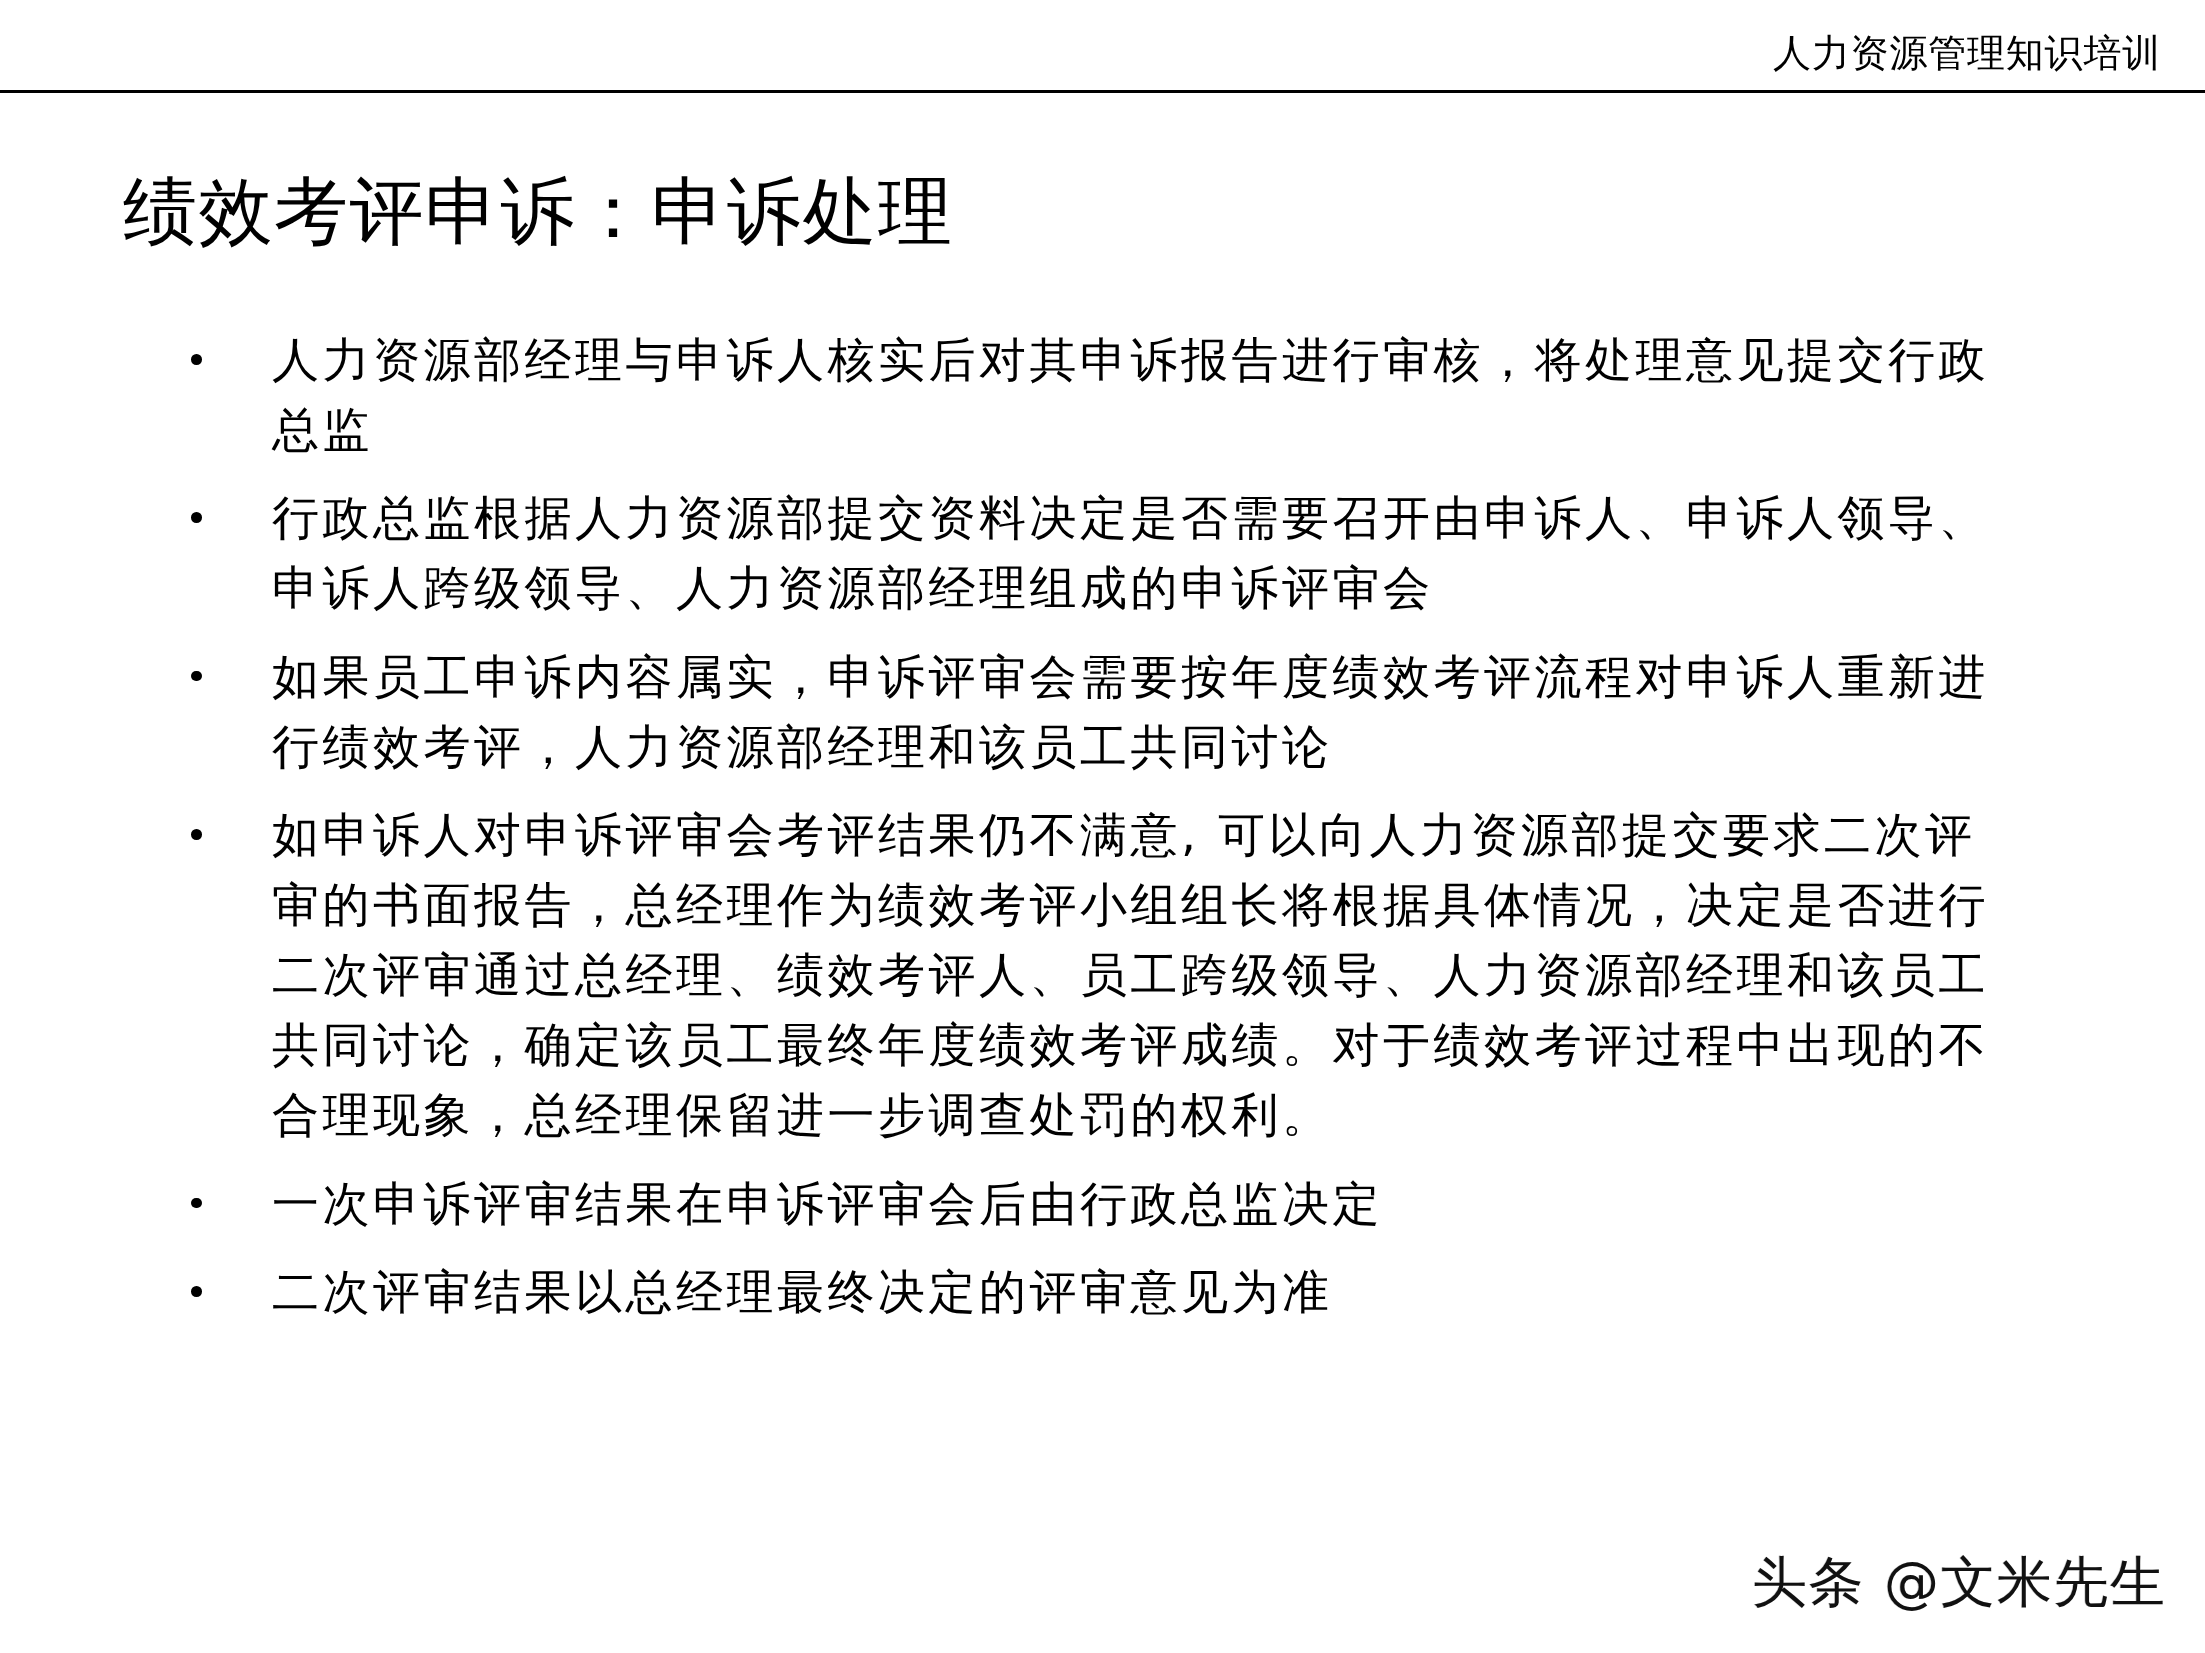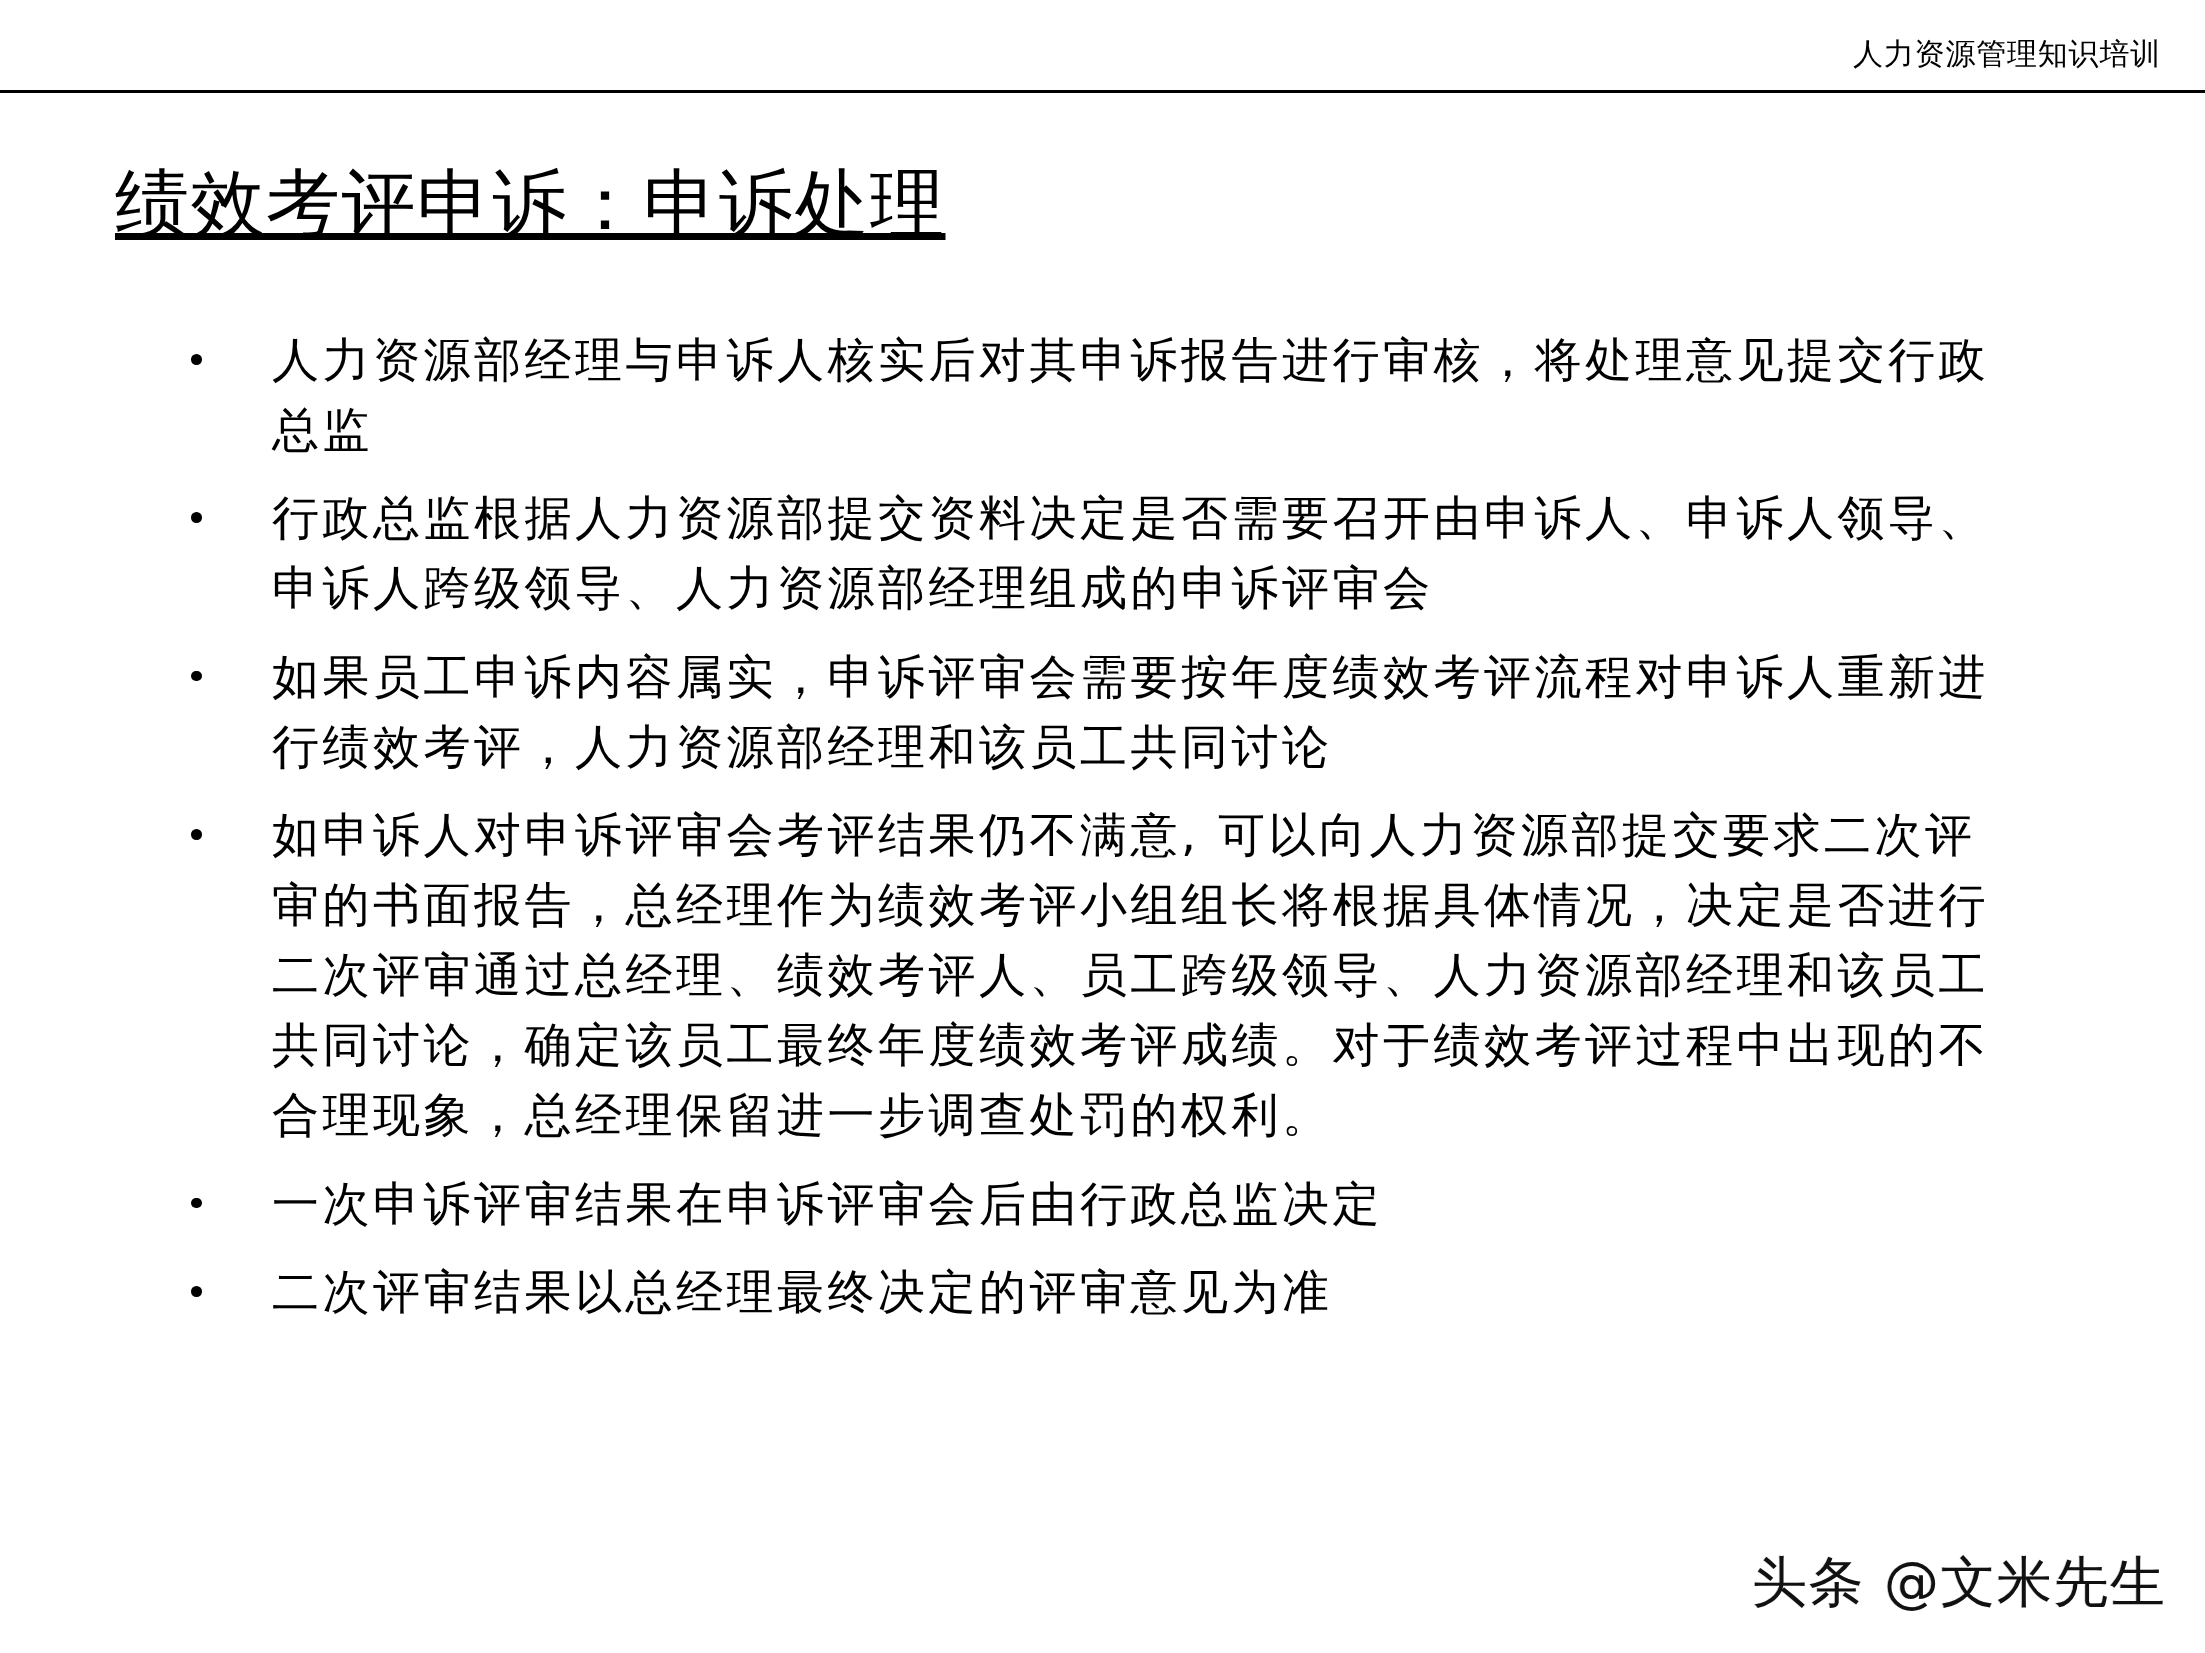--- a/index.html
+++ b/index.html
@@ -1,34 +1,34 @@
 <!DOCTYPE html>
 <html style="font-size:12.3px"><head>
 <meta charset="utf-8">
 <style>
   html, body { margin: 0; padding: 0; background: #ffffff; }
   body { width: 2205px; height: 1654px; position: relative; overflow: hidden;
          font-family: "DejaVu Sans", "Liberation Sans", sans-serif; color: #000; }
-  .header-title { position: absolute; right: 44px; top: 29px; font-size: 30px; line-height: 49px; letter-spacing: 0.8px; white-space: nowrap; margin-left: 8px; }
+  .header-title { position: absolute; right: 44px; top: 29px; font-size: 38px; line-height: 49px; letter-spacing: 0.8px; white-space: nowrap; margin-left: 8px; }
   .header-rule { position: absolute; left: 0; right: 0; top: 90px; height: 3.1px; background: #000; }
   .page-title { position: absolute; left: 115px; top: 153px; font-size: 74px; line-height: 100px; letter-spacing: 1.5px; white-space: nowrap; }
   .bullet-list { position: absolute; left: 0; top: 325px; width: 1889px; margin: 0; padding: 0; list-style: none; }
   .bullet-item { position: relative; margin: 0 0 18.4px 0; padding: 0; }
   .bullet-dot { position: absolute; left: 191px; top: 29px; width: 10.7px; height: 10.7px; border-radius: 50%; background: #000; }
   .bullet-text { display: block; margin-left: 272px; width: 1753px; font-size: 47px; line-height: 70px; letter-spacing: 3.5px; }
   .watermark { position: absolute; left: 1752px; top: 1548px; font-size: 55px; line-height: 69px; color: #111; letter-spacing: 1.5px; white-space: nowrap;
                text-shadow: 0.8px 0.8px 0 #fff, -0.8px 0 0 #ccc; }
 </style>
 </head>
 <body>
 
 <div class="header-title">人力资源管理知识培训</div>
 <div class="header-rule"></div>
 
-<h1 class="page-title" style="margin:0;font-weight:normal;text-decoration:underline;">绩效考评申诉：申诉处理</h1>
+<h1 class="page-title" style="margin:8px;font-weight:normal;">绩效考评申诉：申诉处理</h1>
 
 <ul class="bullet-list">
   <li class="bullet-item">
     <span class="bullet-dot"></span>
     <span class="bullet-text">人力资源部经理与申诉人核实后对其申诉报告进行审核，将处理意见提交行政总监</span>
   </li>
   <li class="bullet-item">
     <span class="bullet-dot"></span>
     <span class="bullet-text">行政总监根据人力资源部提交资料决定是否需要召开由申诉人、申诉人领导、申诉人跨级领导、人力资源部经理组成的申诉评审会</span>
   </li>

